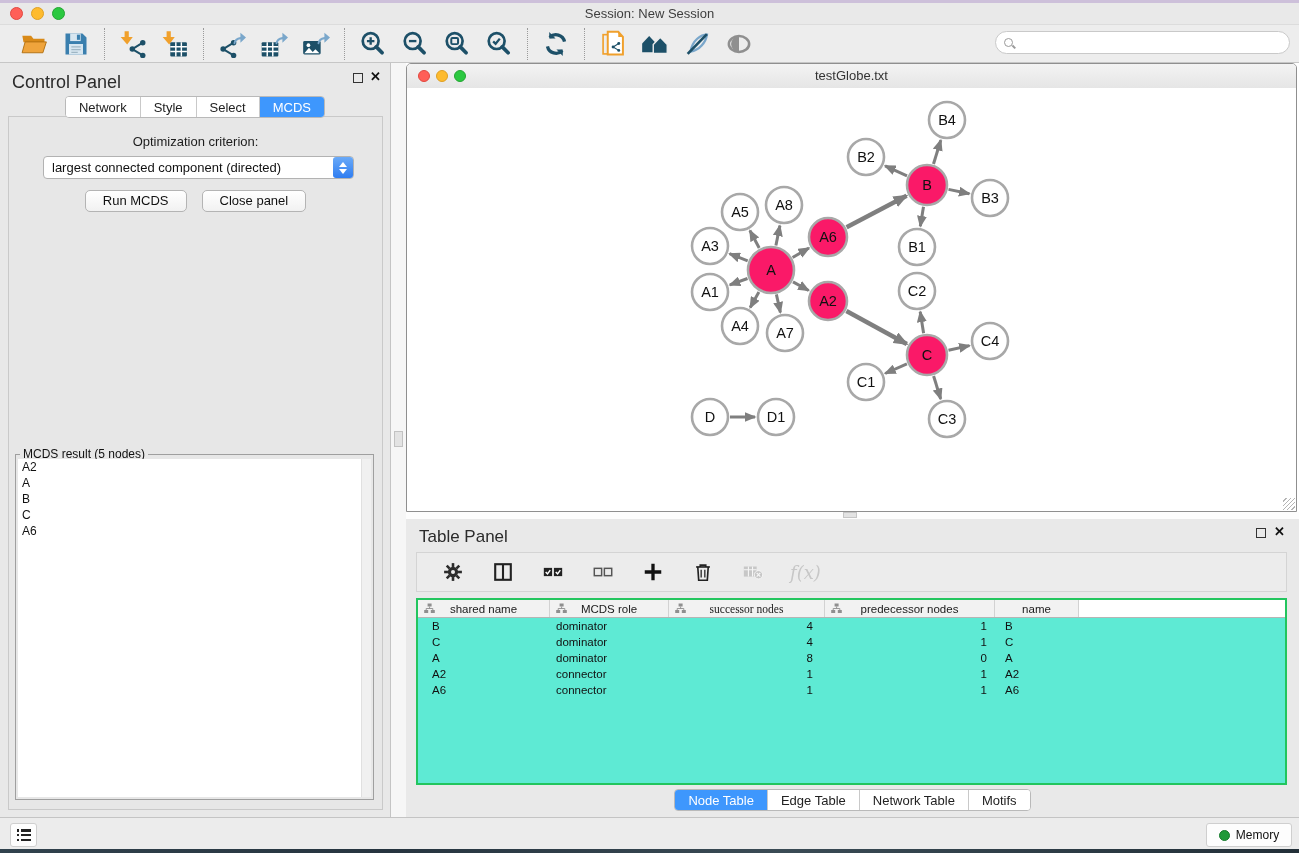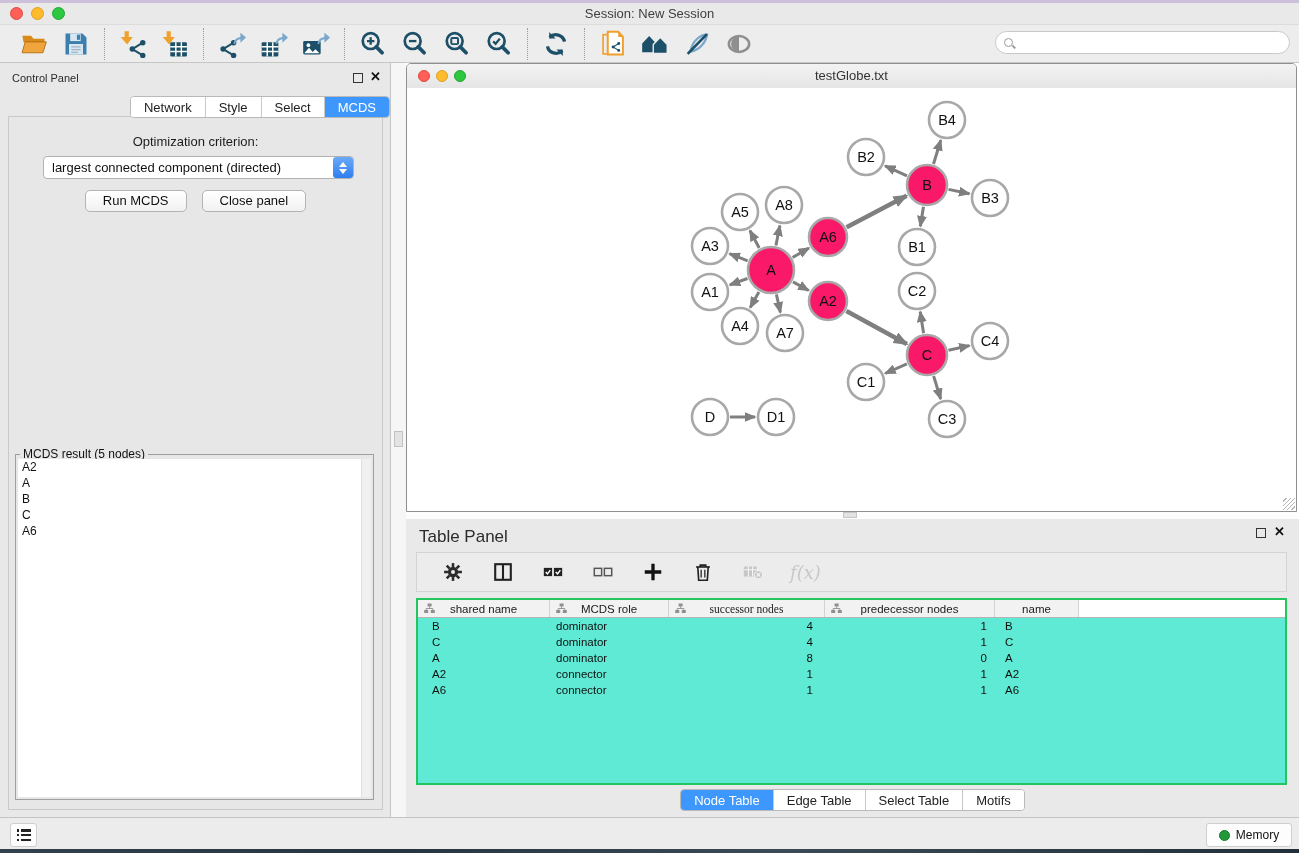--- a/index.html
+++ b/index.html
@@ -27,24 +27,24 @@
   .mag { width:9px; height:9px; border:1.5px solid #9a9a9a; border-radius:50%; position:relative; flex:0 0 auto; }
   .mag::after { content:""; position:absolute; left:7px; top:7px; width:4px; height:1.5px; background:#9a9a9a; transform:rotate(45deg); }
   .search-wrap input { border:none; outline:none; flex:1; height:18px; margin-left:6px; font-size:12px; background:transparent; }
 
   
   .desktop { position:absolute; left:0; top:63px; width:1299px; height:754px; background:#fff; }
 
   
   .control-panel { position:absolute; left:0; top:0; width:391px; height:754px; background:#e8e8e8; border-right:1px solid #c4c4c4; }
   .panel-head { position:relative; height:30px; }
-  .panel-head .panel-title { position:absolute; left:12px; top:9px; font-size:11px; color:#2b2b2b; }
+  .panel-head .panel-title { position:absolute; left:12px; top:9px; font-size:18px; color:#2b2b2b; }
   .float-box { position:absolute; top:10px; width:10px; height:10px; border:1.5px solid #333; }
   .close-x { position:absolute; top:7px; font-size:13px; font-weight:bold; color:#111; line-height:14px; }
-  .cp-tabs { position:absolute; top:33px; left:0; right:0; display:flex; justify-content:flex-end; z-index:2; }
+  .cp-tabs { position:absolute; top:33px; left:0; right:0; display:flex; justify-content:center; z-index:2; }
   .seg-tabs { display:inline-flex; background:#fff; border:1px solid #b9b9b9; border-radius:4px; overflow:hidden; }
   .seg-tab { padding:2px 13px; font-size:13px; color:#222; border-right:1px solid #c9c9c9; background:#fff; height:20px; line-height:17px; cursor:default; }
   .seg-tab:last-child { border-right:none; }
   .seg-tab.active { background:#3e97fd; color:#fff; }
   .cp-content { position:absolute; left:8px; right:7px; top:53px; bottom:7px; border:1px solid #c9c9c9; background:#e7e7e7; }
   .opt-label { position:absolute; top:17px; left:0; right:0; text-align:center; font-size:13px; color:#1c1c1c; }
   .mac-select { position:absolute; left:34px; right:28px; top:39px; height:23px; background:#fff; border:1px solid #b2b2b2; border-radius:4px; display:flex; align-items:center; cursor:default; }
   .mac-select .sel-text { flex:1; padding-left:8px; font-size:13px; color:#111; white-space:nowrap; overflow:hidden; }
   .sel-stepper { width:20px; height:21px; margin:0; border-radius:3px; background:linear-gradient(#6aaaf8,#2f7df1); display:flex; flex-direction:column; align-items:center; justify-content:center; gap:2px; }
   .sel-stepper .tri { width:0; height:0; border-left:4px solid transparent; border-right:4px solid transparent; }
@@ -602,21 +602,21 @@
               <div class="dt-cell" style="width: 156px; text-align: right; padding-right: 12px;">1</div>
               <div class="dt-cell" style="width: 170px; text-align: right; padding-right: 8px;">1</div>
               <div class="dt-cell" style="width: 84px; text-align: left; padding-left: 10px;">A6</div>
             </div>
           </div>
       </div>
       <div class="tp-tabs">
         <div class="seg-tabs" id="tp-tabs">
             <div class="seg-tab active">Node Table</div>
             <div class="seg-tab">Edge Table</div>
-            <div class="seg-tab">Select Table</div>
+            <div class="seg-tab">Network Table</div>
             <div class="seg-tab">Motifs</div>
           </div>
       </div>
     </section>
   </div>
 
   <div class="statusbar">
     <div class="sb-btn sb-left">
       <span class="list-icon">
         <span class="row">

